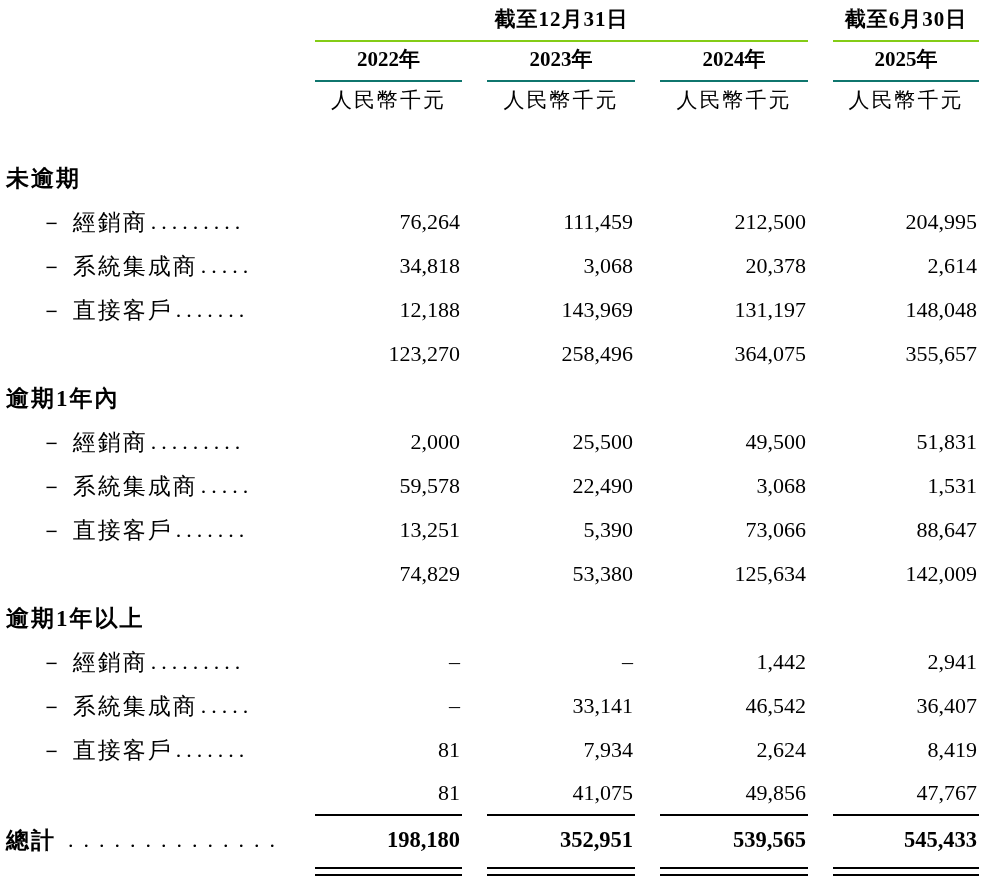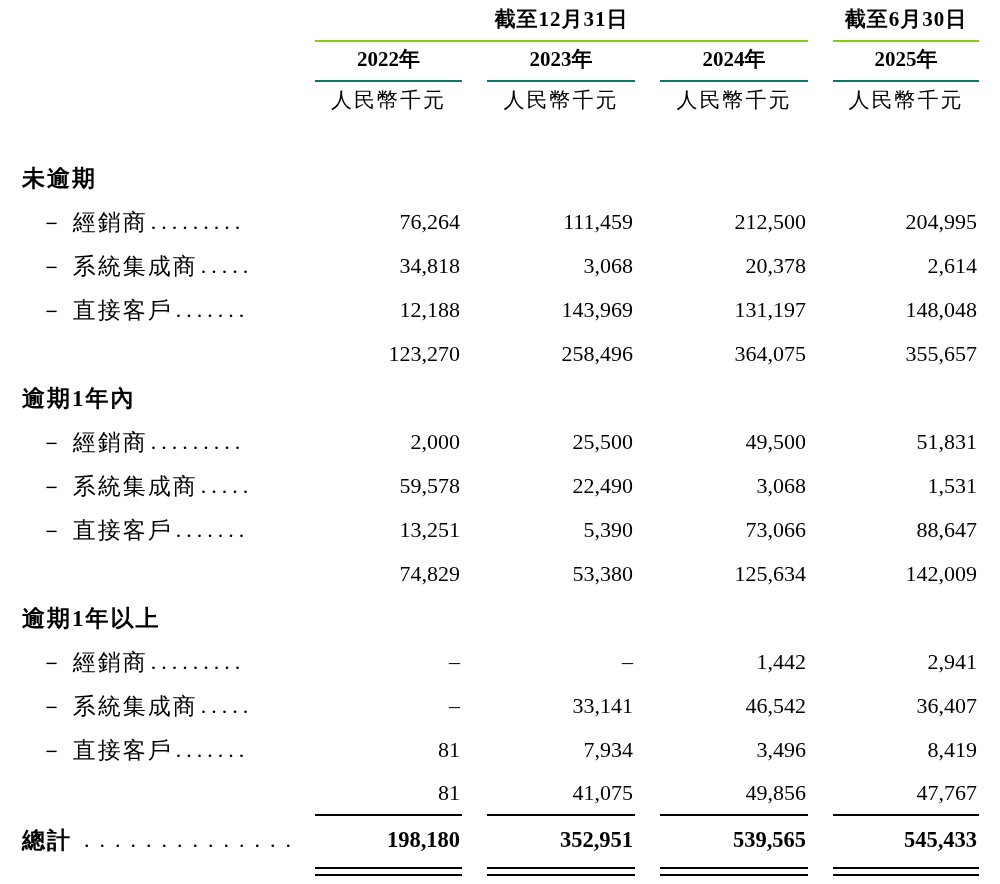--- a/index.html
+++ b/index.html
@@ -47,21 +47,21 @@
   }
   
   .rows { margin-top: 38px; }
   .row { height: 44px; }
   .row .label {
     grid-column: 1 / 2;
     display: flex; align-items: center;
     font-size: 23px;
     letter-spacing: 2px;
     white-space: nowrap;
-    padding-left: 22px;
+    padding-left: 6px;
   }
   .row .label.indent { padding-left: 40px; }
   .row .num {
     display: flex; align-items: center; justify-content: flex-end;
     font-size: 22px;
     padding-right: 2px;
   }
   .bold { font-weight: 700; }
   .section-title { font-weight: 700; }
   .dots { letter-spacing: 5px; margin-left: 3px; font-size: 22px; }
@@ -210,21 +210,21 @@
       <div class="num">46,542</div>
       <div class="num">36,407</div>
     </div>
     <div class="grid row">
       <div class="label indent">
           <span>－ 直接客戶</span>
           <span class="dots">.......</span>
         </div>
       <div class="num">81</div>
       <div class="num">7,934</div>
-      <div class="num">3,496</div>
+      <div class="num">2,624</div>
       <div class="num">8,419</div>
     </div>
     <div class="grid row">
       <div class="label"></div>
       <div class="num rule-below">81</div>
       <div class="num rule-below">41,075</div>
       <div class="num rule-below">49,856</div>
       <div class="num rule-below">47,767</div>
     </div>
 

